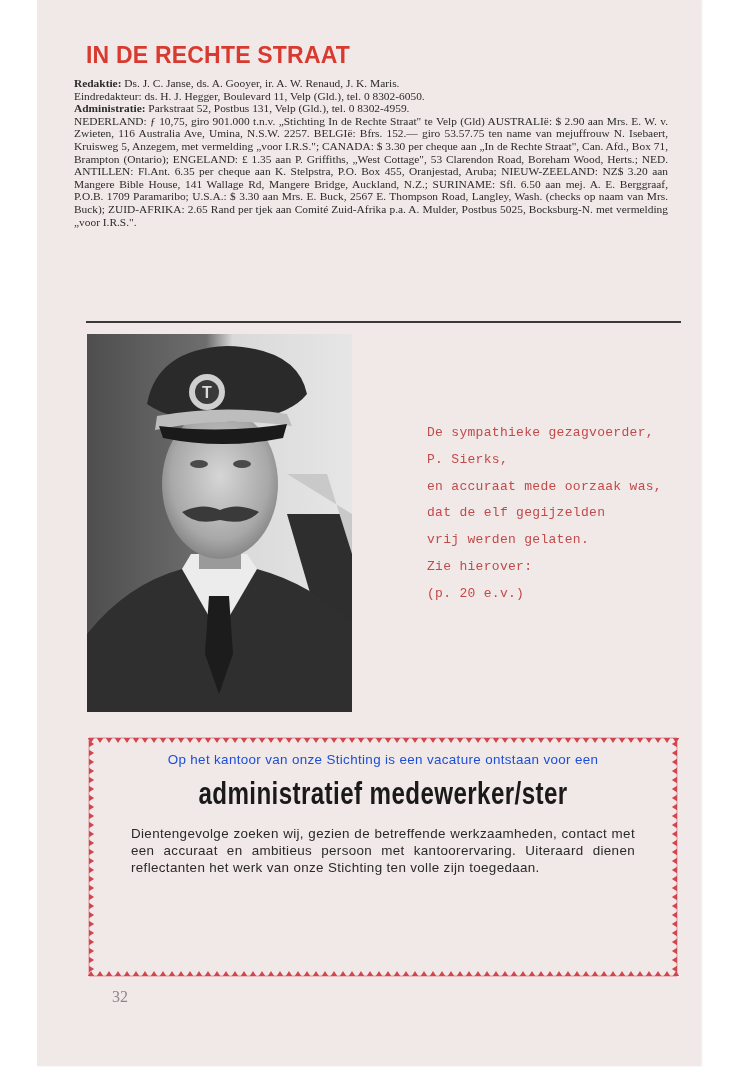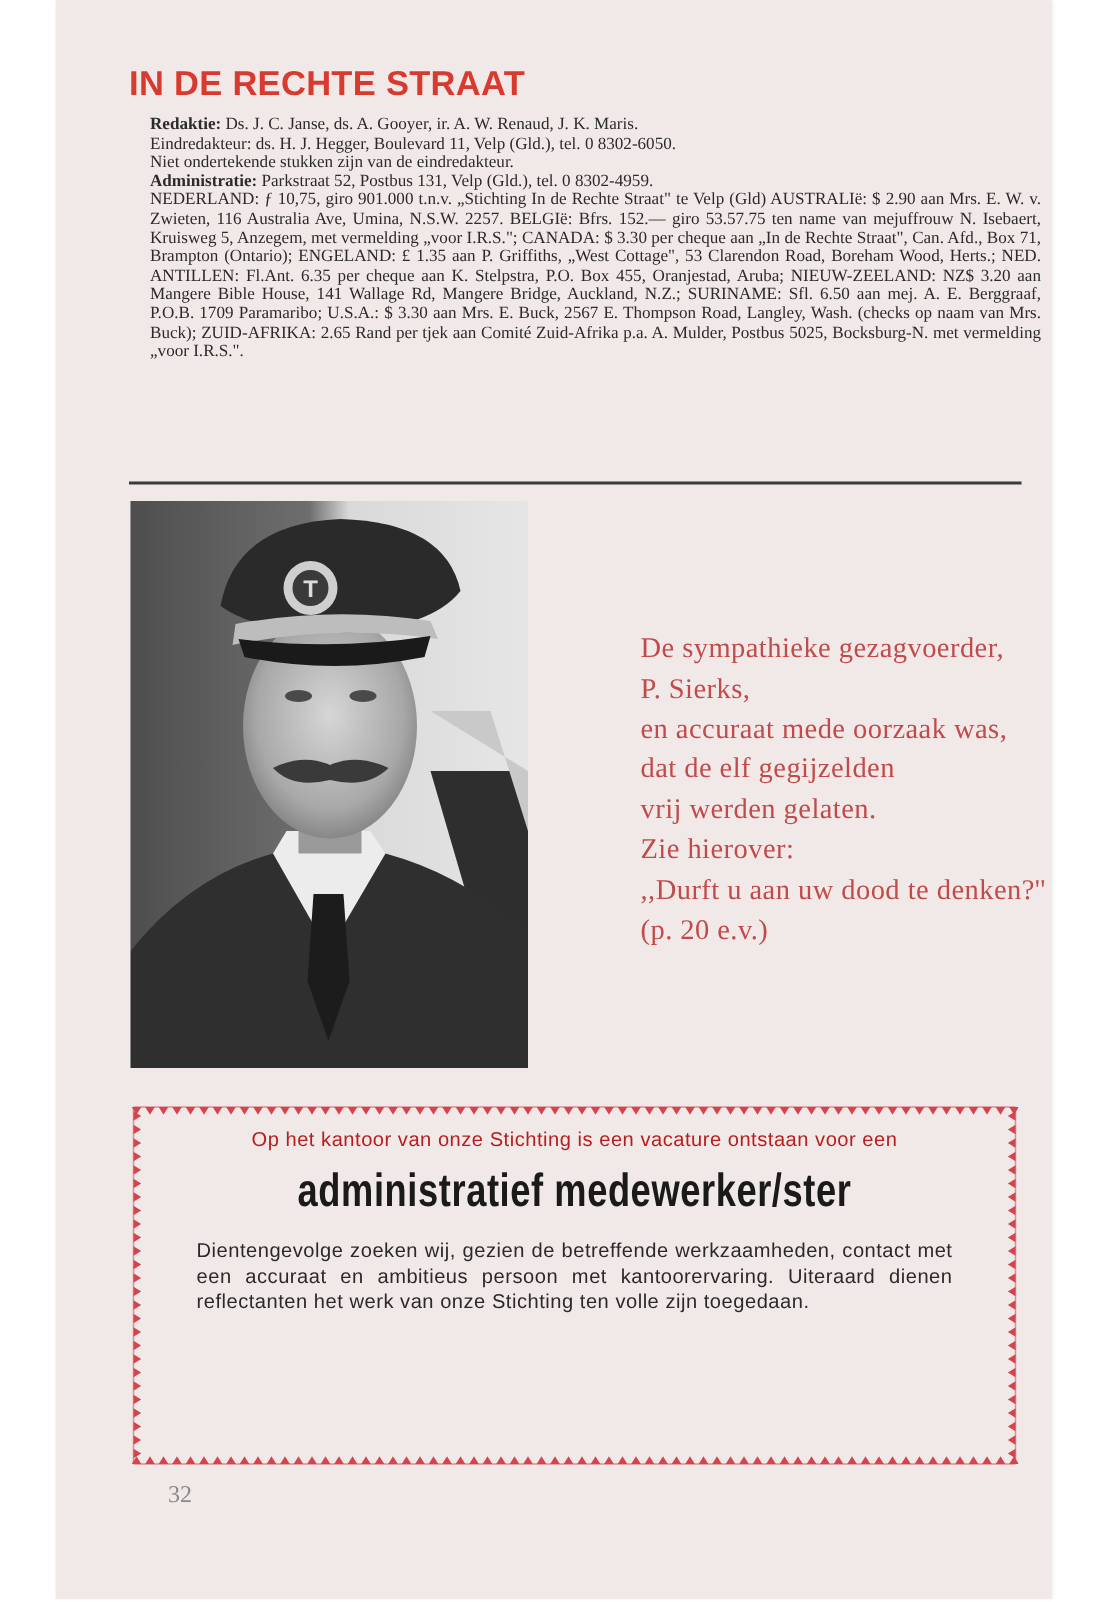--- a/index.html
+++ b/index.html
@@ -11,50 +11,50 @@
     position: absolute; left: 37px; top: 0; width: 664px; height: 1066px;
     background: #f1e9e8;
     box-shadow: 1px 0 2px rgba(0,0,0,0.08);
   }
   .masthead-title {
     position: absolute; left: 86px; top: 42px;
     font-family: "Liberation Sans", sans-serif; font-weight: bold;
     font-size: 23px; letter-spacing: 0.2px; color: #d93a2f; margin: 0;
   }
   .colophon {
-    position: absolute; left: 100px; top: 77px; width: 594px;
+    position: absolute; left: 74px; top: 77px; width: 594px;
     font-family: "Liberation Serif", serif; font-size: 11.4px; line-height: 12.6px;
     color: #2b2b2b; text-align: justify;
   }
   .colophon p { margin: 0; }
   .colophon b { font-weight: bold; }
   .rule {
     position: absolute; left: 86px; top: 321px; width: 595px; height: 0;
     border-top: 2px solid #3a3a3a;
   }
   .photo {
     position: absolute; left: 87px; top: 334px; width: 265px; height: 378px;
     background: #5c5c5c; overflow: hidden;
   }
   .photo svg { width: 100%; height: 100%; display: block; }
   .caption {
     position: absolute; left: 427px; top: 420px; width: 255px;
-    font-family: Liberation Serif, serif; font-size: 19px; line-height: 26.8px;
+    font-family: Liberation Mono, monospace; font-size: 13px; line-height: 26.8px;
     color: #c14a4a; letter-spacing: 0.3px;
   }
   .caption div { white-space: nowrap; }
   .ad-box {
     position: absolute; left: 87px; top: 736px; width: 592px; height: 242px;
     box-sizing: border-box;
   }
   .ad-border { position: absolute; inset: 0; }
   .ad-border svg { width: 100%; height: 100%; display: block; }
   .ad-intro {
     position: absolute; left: 0; right: 0; top: 16px; text-align: center;
-    font-family: "Liberation Sans", sans-serif; font-size: 13.4px; color: #b91c1c; letter-spacing: 0.35px;
+    font-family: "Liberation Sans", sans-serif; font-size: 13.4px; color: #1d4ed8; letter-spacing: 0.35px;
   }
   .ad-headline {
     position: absolute; left: 0; right: 0; top: 40px; text-align: center;
     font-family: "Liberation Sans", sans-serif; font-weight: bold; font-size: 31px;
     color: #1a1a1a; transform: scaleX(0.78); letter-spacing: 0.5px;
   }
   .ad-body {
     position: absolute; left: 44px; width: 504px;
     font-family: "Liberation Sans", sans-serif; font-size: 13.4px; line-height: 16.8px;
     color: #2a2a2a; text-align: justify; letter-spacing: 0.35px;
@@ -69,21 +69,20 @@
 </head>
 <body>
 
 <div class="page"></div>
 
 <h1 class="masthead-title">IN DE RECHTE STRAAT</h1>
 
 <div class="colophon">
   <p><b>Redaktie:</b><span> Ds. J. C. Janse, ds. A. Gooyer, ir. A. W. Renaud, J. K. Maris.</span></p>
   <p>Eindredakteur: ds. H. J. Hegger, Boulevard 11, Velp (Gld.), tel. 0 8302-6050.</p>
-  <p>Niet ondertekende stukken zijn van de eindredakteur.</p>
   <p><b>Administratie:</b><span> Parkstraat 52, Postbus 131, Velp (Gld.), tel. 0 8302-4959.</span></p>
   <p>NEDERLAND: ƒ 10,75, giro 901.000 t.n.v. „Stichting In de Rechte Straat" te Velp (Gld) AUSTRALIë: $ 2.90 aan Mrs. E. W. v. Zwieten, 116 Australia Ave, Umina, N.S.W. 2257. BELGIë: Bfrs. 152.— giro 53.57.75 ten name van mejuffrouw N. Isebaert, Kruisweg 5, Anzegem, met vermelding „voor I.R.S."; CANADA: $ 3.30 per cheque aan „In de Rechte Straat", Can. Afd., Box 71, Brampton (Ontario); ENGELAND: £ 1.35 aan P. Griffiths, „West Cottage", 53 Clarendon Road, Boreham Wood, Herts.; NED. ANTILLEN: Fl.Ant. 6.35 per cheque aan K. Stelpstra, P.O. Box 455, Oranjestad, Aruba; NIEUW-ZEELAND: NZ$ 3.20 aan Mangere Bible House, 141 Wallage Rd, Mangere Bridge, Auckland, N.Z.; SURINAME: Sfl. 6.50 aan mej. A. E. Berggraaf, P.O.B. 1709 Paramaribo; U.S.A.: $ 3.30 aan Mrs. E. Buck, 2567 E. Thompson Road, Langley, Wash. (checks op naam van Mrs. Buck); ZUID-AFRIKA: 2.65 Rand per tjek aan Comité Zuid-Afrika p.a. A. Mulder, Postbus 5025, Bocksburg-N. met vermelding „voor I.R.S.".</p>
 </div>
 
 <div class="rule"></div>
 
 <div class="photo">
   <svg viewBox="0 0 265 378" preserveAspectRatio="none">
     <defs>
       <linearGradient id="bg" x1="0" y1="0" x2="1" y2="0">
@@ -118,21 +117,20 @@
   </svg>
 </div>
 
 <div class="caption">
   <div>De sympathieke gezagvoerder,</div>
   <div>P. Sierks,</div>
   <div>en accuraat mede oorzaak was,</div>
   <div>dat de elf gegijzelden</div>
   <div>vrij werden gelaten.</div>
   <div>Zie hierover:</div>
-  <div>,,Durft u aan uw dood te denken?''</div>
   <div>(p. 20 e.v.)</div>
 </div>
 
 <div class="ad-box">
   <div class="ad-border">
     <svg viewBox="0 0 592 242" preserveAspectRatio="none" id="border-svg">
         <line x1="2" y1="2" x2="590" y2="2" stroke="#d2454f" stroke-width="1" opacity="0.55"></line>
         <line x1="2" y1="240" x2="590" y2="240" stroke="#d2454f" stroke-width="1" opacity="0.55"></line>
         <line x1="2" y1="2" x2="2" y2="240" stroke="#d2454f" stroke-width="1" opacity="0.55"></line>
         <line x1="590" y1="2" x2="590" y2="240" stroke="#d2454f" stroke-width="1" opacity="0.55"></line>

